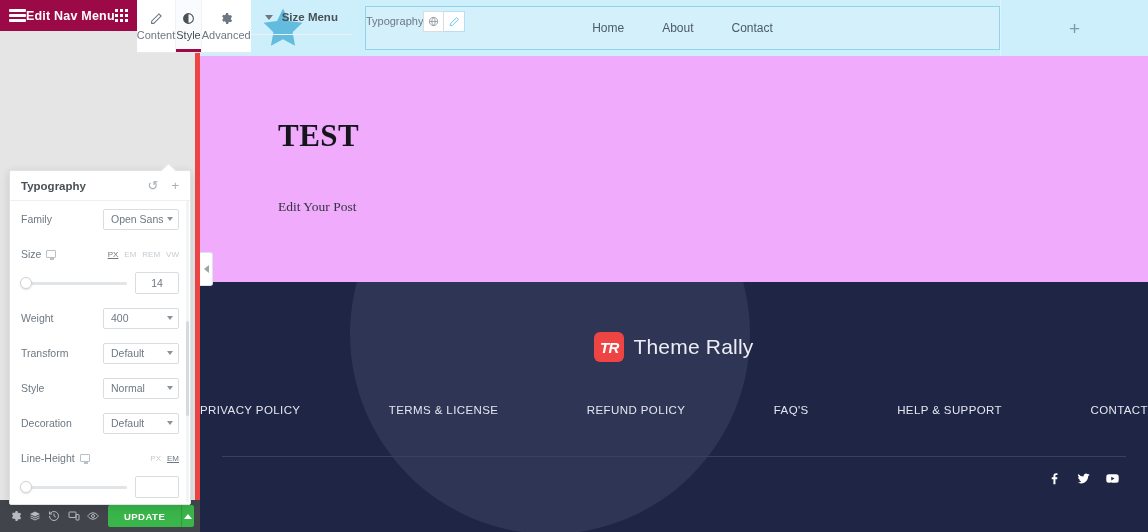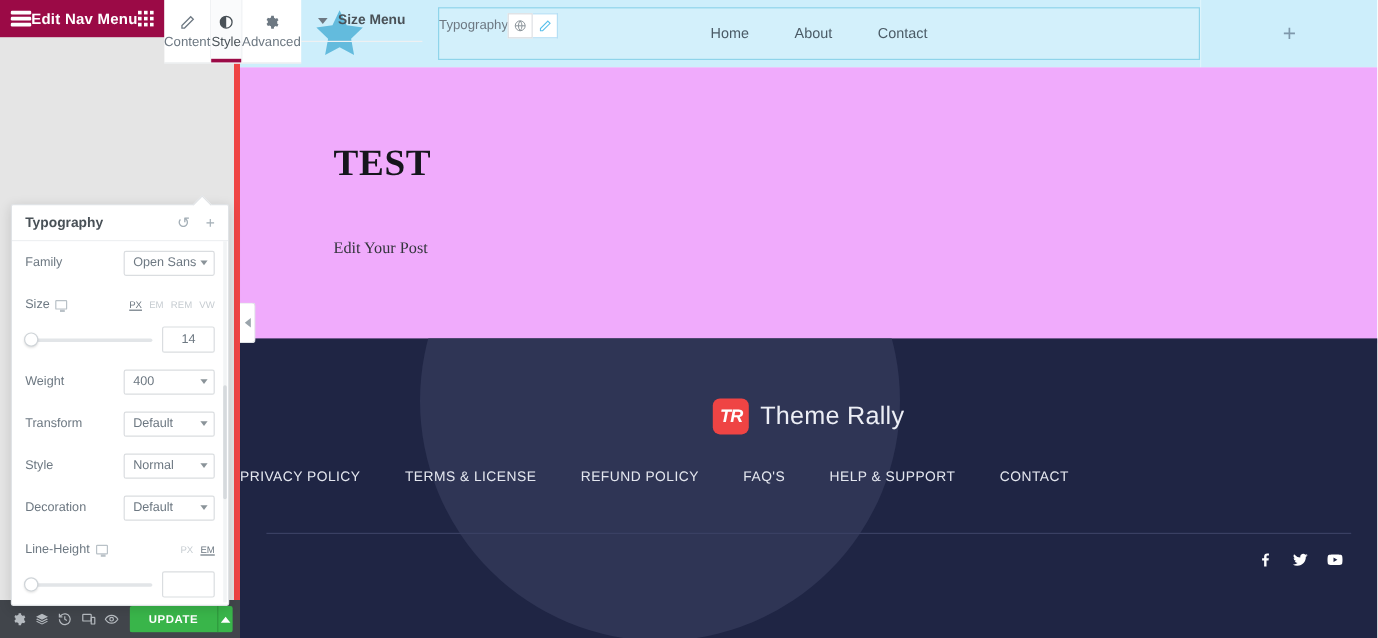--- a/index.html
+++ b/index.html
@@ -165,21 +165,21 @@
   }
   .footer-inner { position:relative; z-index:2; }
   .brand { display:flex; align-items:center; justify-content:center; gap:9px; padding-top:50px; }
   .brand-mark {
     width:30px;height:30px;border-radius:6px;background:#ef4444;
     display:flex;align-items:center;justify-content:center;
     color:#fff;font-size:15px;font-weight:bold;font-style:italic;letter-spacing:-.5px;
   }
   .brand-name { font-size:21px; color:#eceef5; letter-spacing:.2px; }
   .footer-links {
-    display:flex; align-items:center; justify-content:flex-start; gap:37px; margin-top:30px;
+    display:flex; align-items:center; justify-content:space-between; gap:37px; margin-top:42px;
   }
   .footer-link { font-size:11.5px; color:#e4e7ef; letter-spacing:.4px; cursor:pointer; }
   .footer-divider { margin:40px 22px 0; height:1px; background:#3a4063; }
   .social-row { display:flex; justify-content:flex-end; gap:14px; padding:14px 28px 0; }
   .social { width:15px;height:15px;color:#fff;cursor:pointer; }
   .social svg { width:15px; height:15px; fill:#fff; }
 </style>
 </head>
 <body>
 

